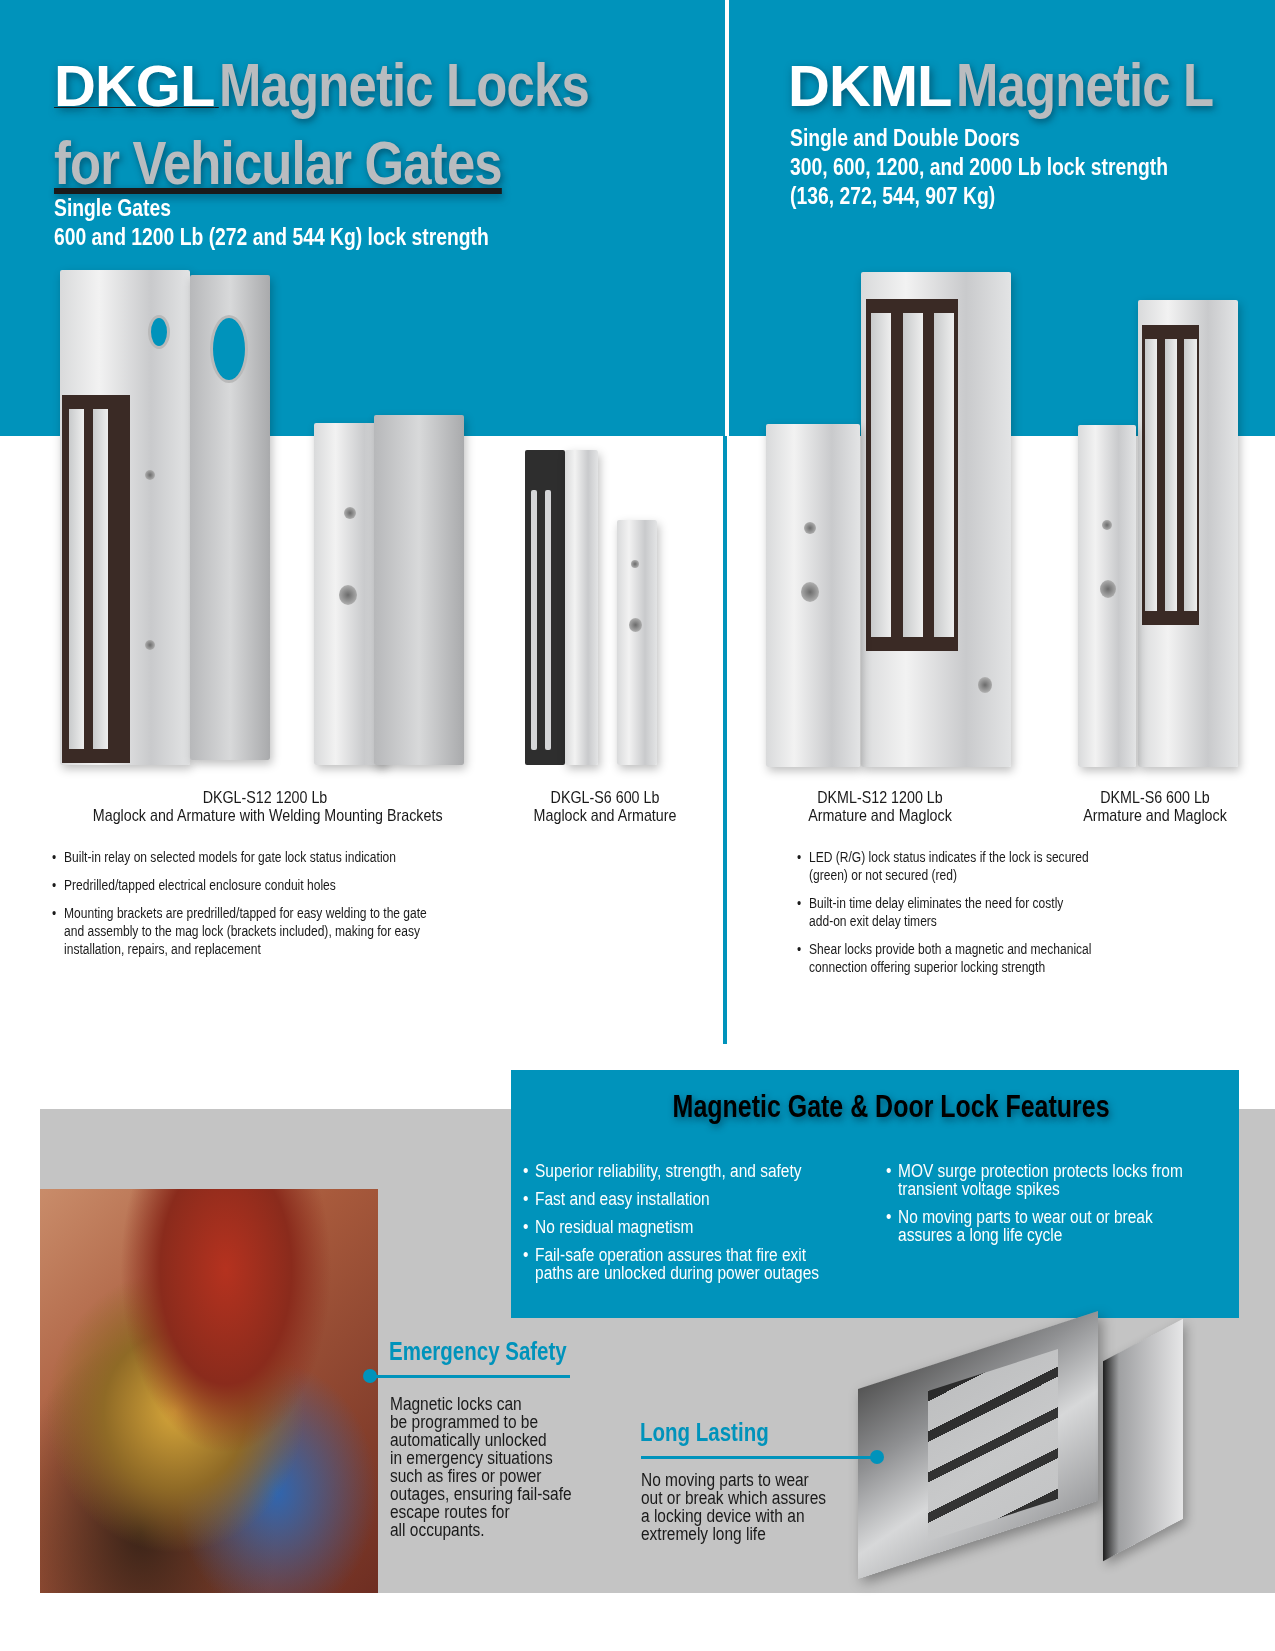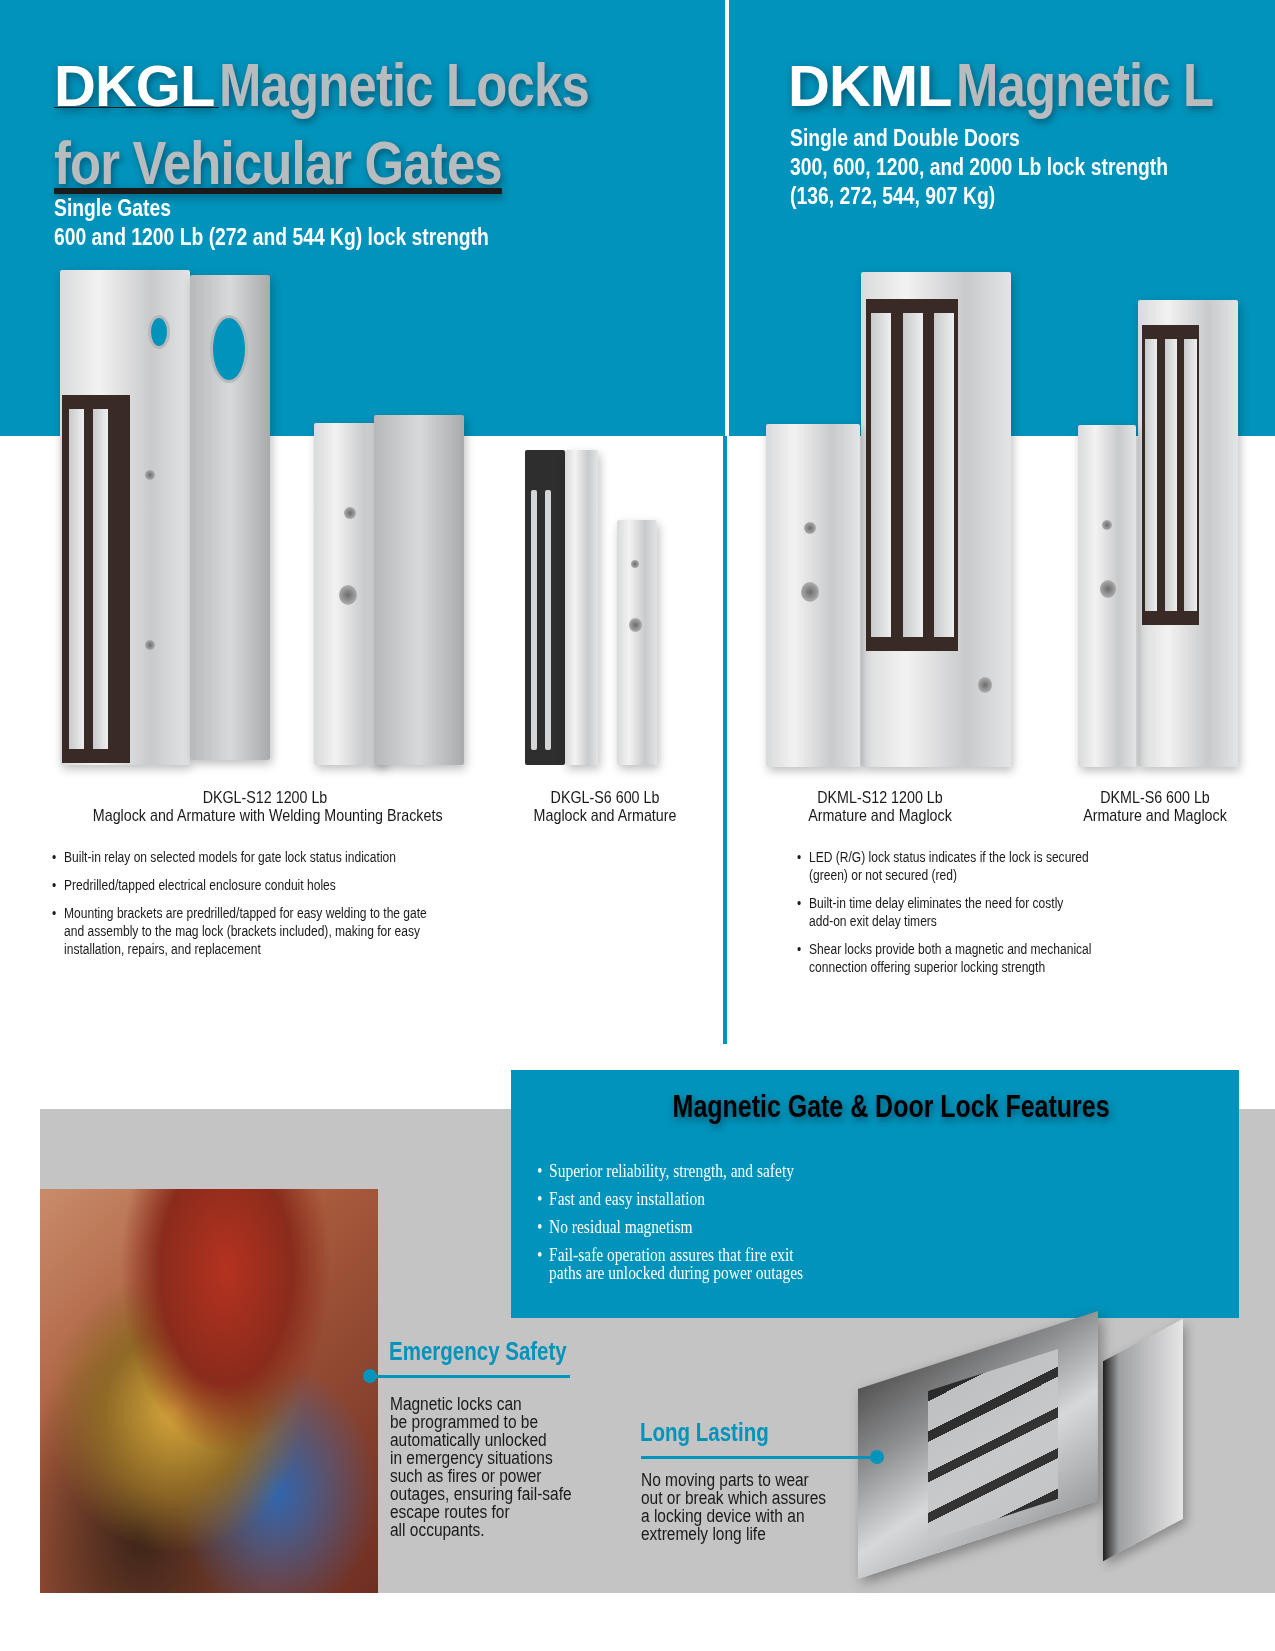--- a/index.html
+++ b/index.html
@@ -172,26 +172,32 @@
 add-on exit delay timers</li>
   <li>Shear locks provide both a magnetic and mechanical
 connection offering superior locking strength</li>
 </ul>
 
 <div class="gray-band"></div>
 <div class="photo"></div>
 
 <div class="features-box">
   <div class="features-title"><span>Magnetic Gate &amp; Door Lock Features</span></div>
-  <ul class="features-col" style="left:26px; top:92px; width:360px;font-family:Liberation Serif, serif;">
+  <ul class="features-col" style="left:12px; top:92px; width:360px;">
     <li>Superior reliability, strength, and safety</li>
     <li>Fast and easy installation</li>
     <li>No residual magnetism</li>
     <li>Fail-safe operation assures that fire exit
 paths are unlocked during power outages</li>
+  </ul>
+  <ul class="features-col" style="left:375px; top:92px; width:360px;">
+    <li>MOV surge protection protects locks from
+transient voltage spikes</li>
+    <li>No moving parts to wear out or break
+assures a long life cycle</li>
   </ul>
 </div>
 
 <div class="big-lock">
   <div style="position:absolute; left:0; top:70px; width:240px; height:190px; background:linear-gradient(160deg,#555 0%,#8f9092 30%,#d7d8d9 60%,#9c9d9f 100%); transform:skewY(-18deg); box-shadow:4px 6px 12px rgba(0,0,0,0.35);"></div>
   <div style="position:absolute; left:70px; top:90px; width:130px; height:150px; background:repeating-linear-gradient(170deg,#222 0 10px,#c6c7c8 10px 40px); transform:skewY(-18deg); opacity:0.9;"></div>
   <div style="position:absolute; left:245px; top:60px; width:80px; height:200px; background:linear-gradient(90deg,#1e1e1e 0%,#9fa0a2 20%,#e6e6e7 100%); transform:skewY(-28deg); box-shadow:3px 6px 10px rgba(0,0,0,0.3);"></div>
 </div>
 
 <div class="callout-title" style="left:389px; top:1337px;">Emergency Safety</div>

